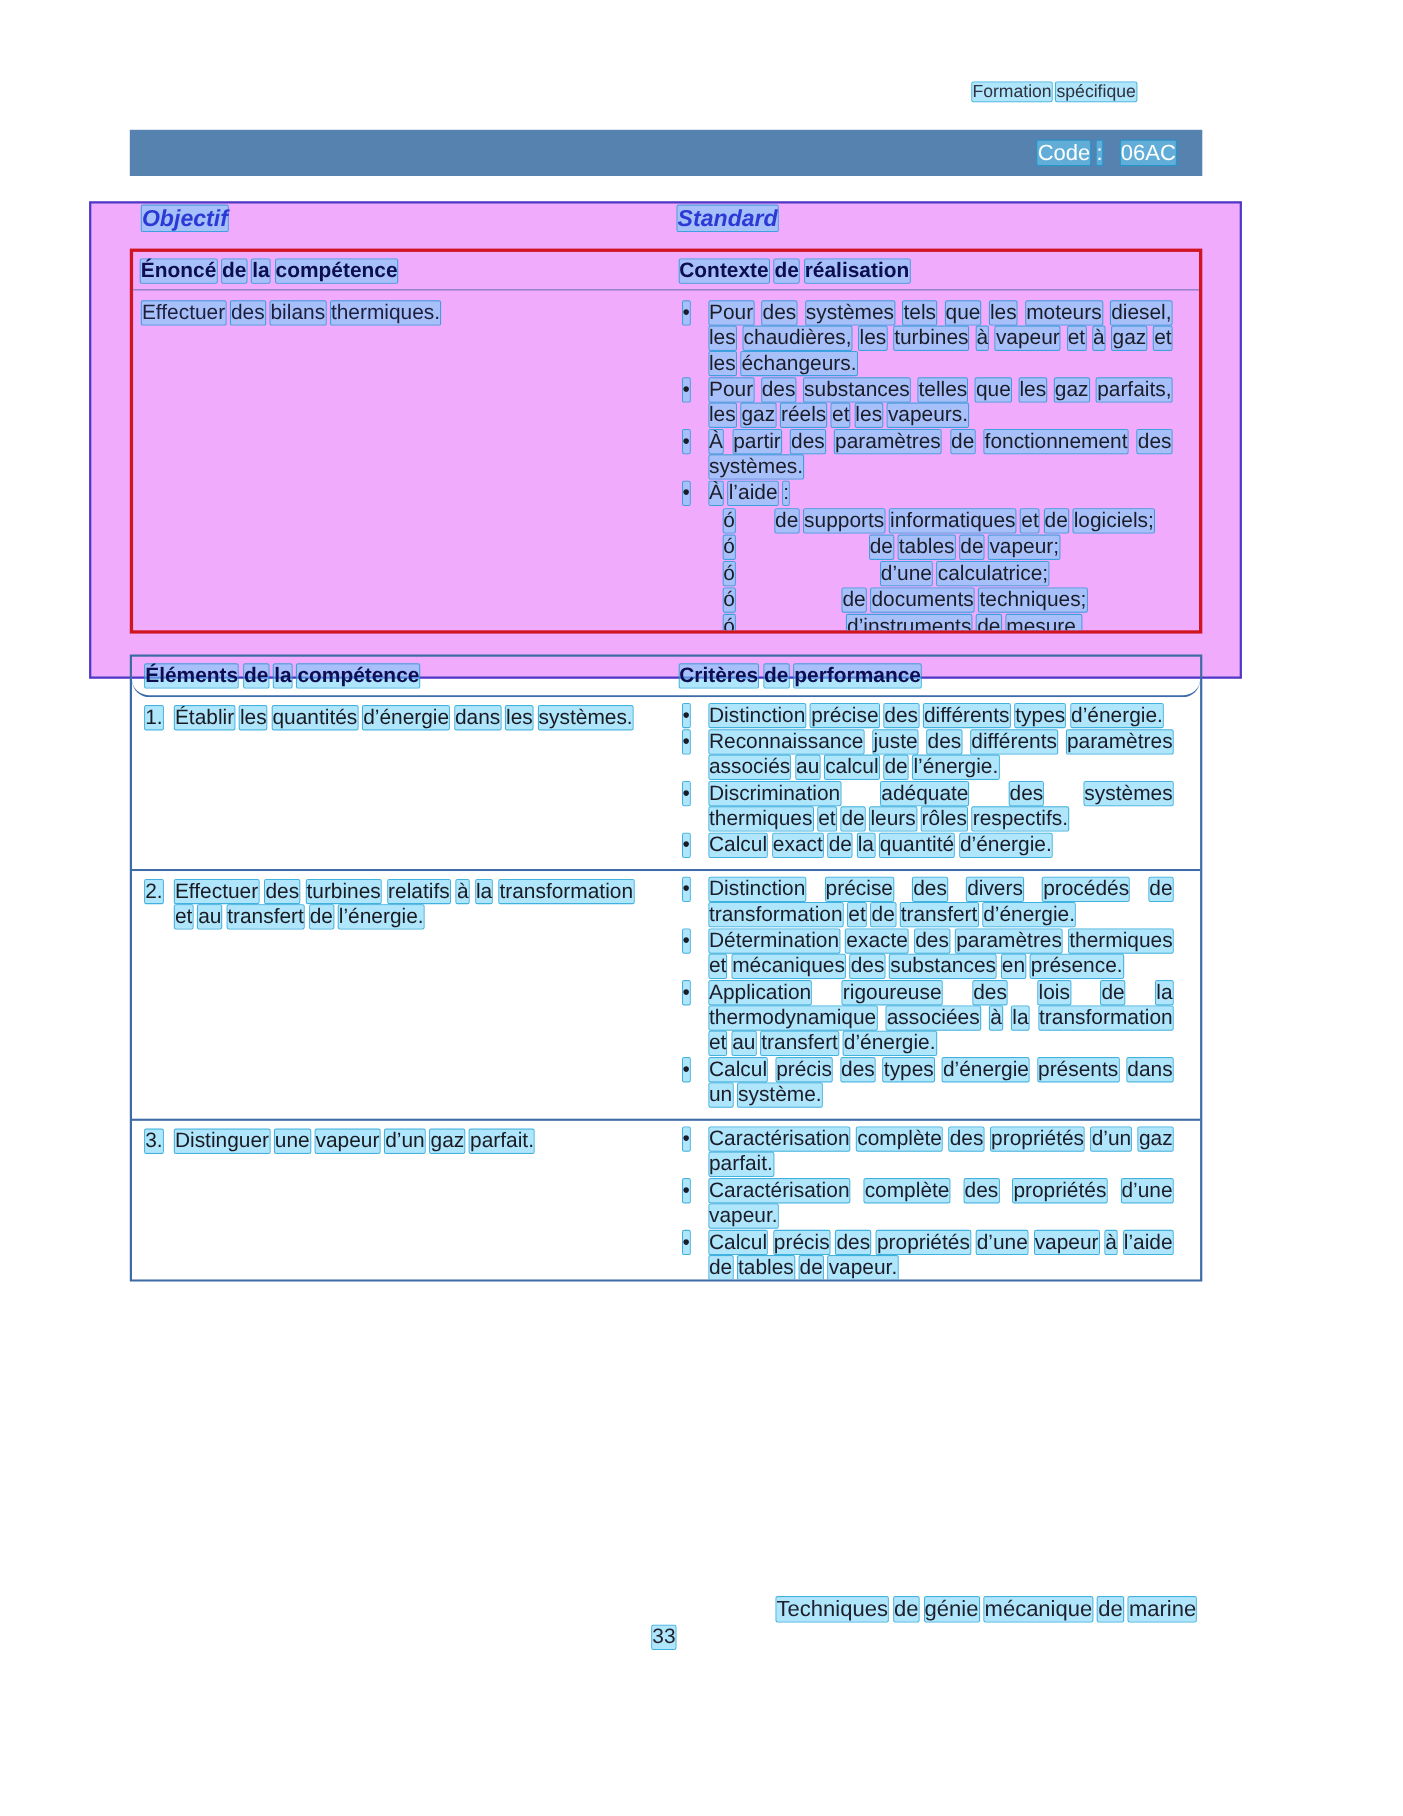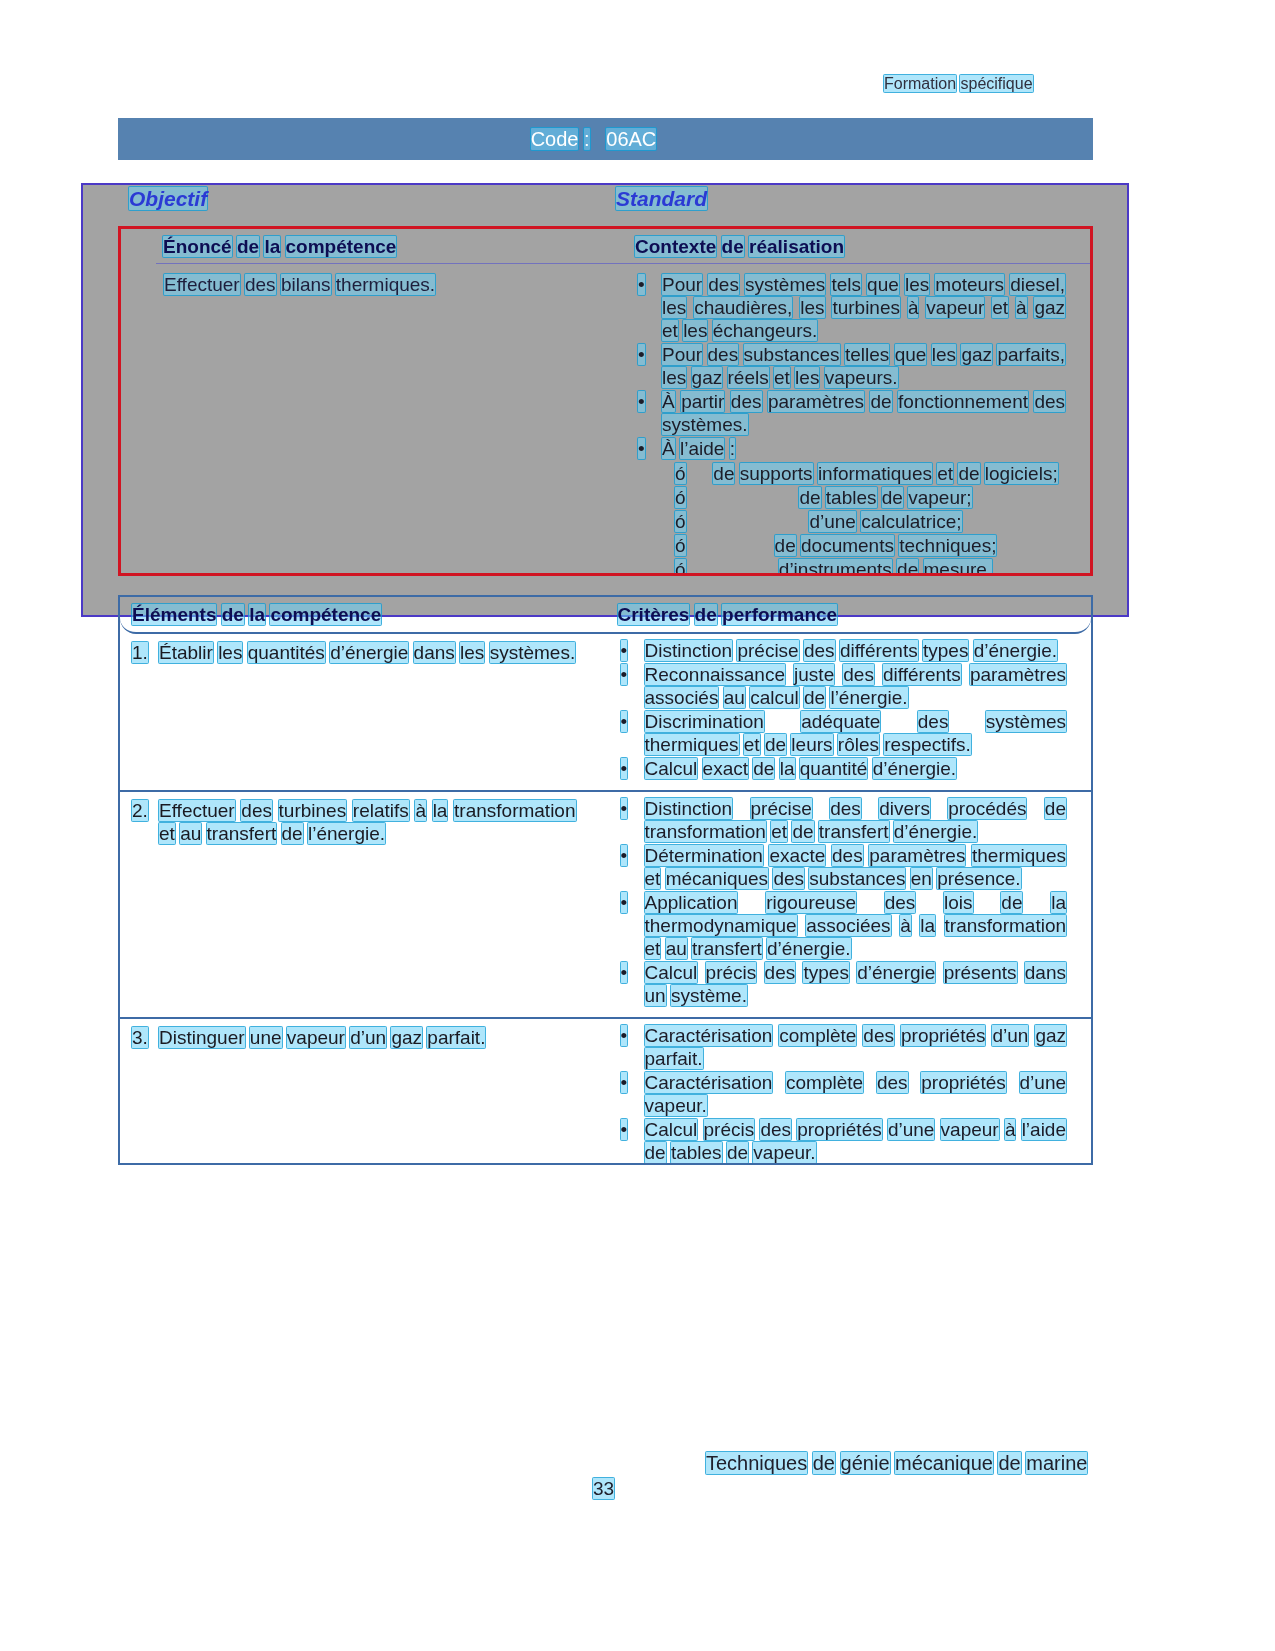--- a/index.html
+++ b/index.html
@@ -12,35 +12,35 @@
   .hl .w {
     background: rgba(110,210,248,0.55);
     box-shadow: 0 0 0 1px rgba(18,158,214,0.8);
     border-radius:1px;
   }
 
   .top-right { position:absolute; top:72px; left:884px; font-size:16px; color:#30303e; }
 
   .code-bar {
     position:absolute; left:118px; top:118px; width:975px; height:42px;
-    background:#5682b0; display:flex; align-items:center; justify-content:center; padding-right:24px;
+    background:#5682b0; display:flex; align-items:center; justify-content:flex-end; padding-right:24px;
   }
   .code-text { color:#ffffff; font-size:20px; white-space:pre-wrap; }
 
   .purple-box {
     position:absolute; left:81px; top:183px; width:1048px; height:434px;
-    background:#a3a3a3; border:2px solid #4b39c6;
+    background:#f0abfc; border:2px solid #4b39c6;
   }
   .sec-title { position:absolute; top:2px; font-style:italic; font-weight:bold; font-size:21px; color:#2b3ad4; }
   .sec-title.left { left:46px; }
   .sec-title.right { left:533px; }
 
   .red-table {
     position:absolute; left:118px; top:226px; width:975px; height:350px;
-    border:3px solid #d11422; overflow:hidden;padding-left:35px;
+    border:3px solid #d11422; overflow:hidden;
   }
   .rt-header { display:grid; grid-template-columns:1fr 1fr; height:35px; align-items:center; border-bottom:1px solid #7272bd; }
   .th { font-weight:bold; font-size:19px; color:#0d0d52; }
   .rt-header .th:first-child { padding-left:7px; }
   .rt-header .th:last-child  { padding-left:12px; }
   .rt-body { display:grid; grid-template-columns:1fr 1fr; padding-top:9px; }
   .red-table .cell-left { padding:0 20px 0 8px; color:#1e1e3c; }
 
   .bi { display:flex; margin-bottom:1px; }
   .mk { flex:none; width:24px; margin-left:15px; }

